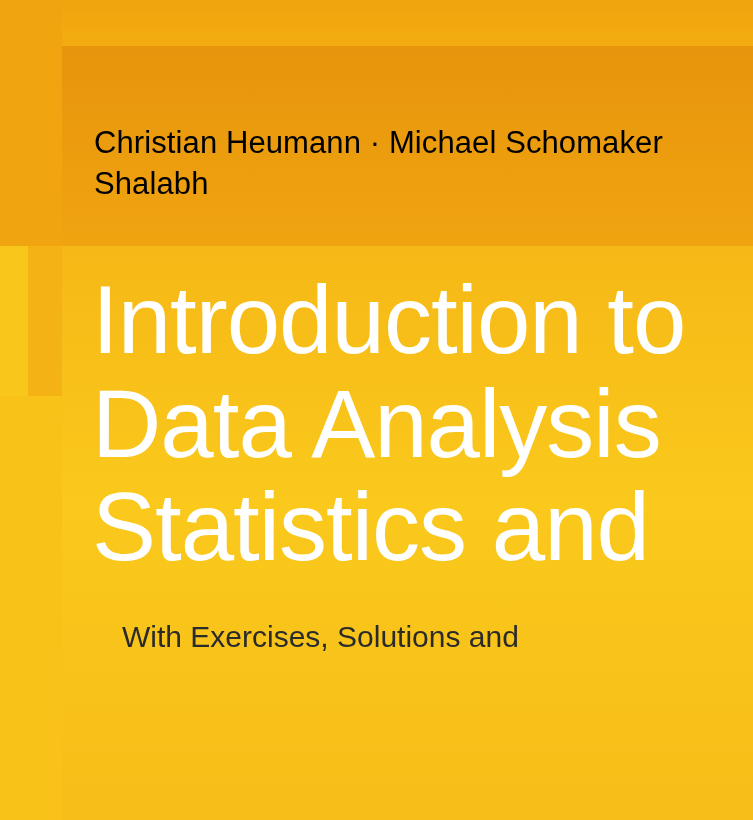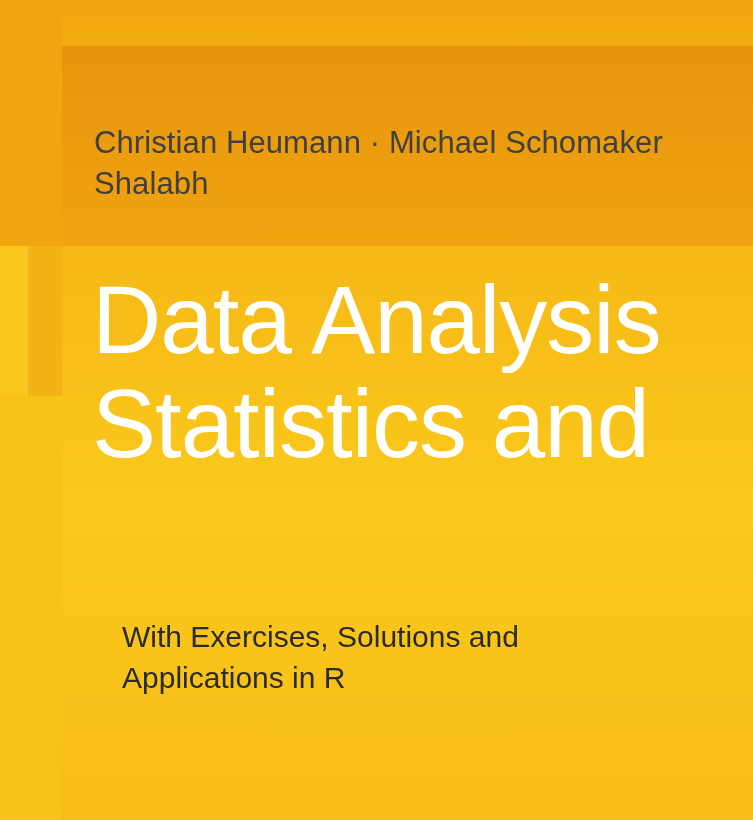--- a/index.html
+++ b/index.html
@@ -74,21 +74,21 @@
     left: 62px; top: 246px;
     width: 691px; height: 574px;
     background: linear-gradient(180deg, #f6b816 0%, #fac91c 45%, #f7bd18 100%);
   }
 
   
   .authors {
     position: absolute;
     left: 94px; top: 122px;
     width: 620px;
-    color: #404040;
+    color: #000000;
     font-size: 31px;
     line-height: 1.33;
     font-weight: 400;
     letter-spacing: 0.1px;
   }
   .title {
     position: absolute;
     left: 92px; top: 268px;
     width: 640px;
     color: #ffffff;
@@ -127,22 +127,22 @@
 
   <div class="author-panel"></div>
   <div class="title-field"></div>
 
   <div class="authors">
     <span class="line">Christian Heumann · Michael Schomaker</span>
     <span class="line">Shalabh</span>
   </div>
 
   <div class="title">
+    <span class="line">Introduction to</span>
     <span class="line">Data Analysis</span>
     <span class="line">Statistics and</span>
   </div>
 
   <div class="subtitle">
     <span class="line">With Exercises, Solutions and</span>
-    <span class="line">Applications in R</span>
   </div>
 
 </div>
 
 </body></html>

